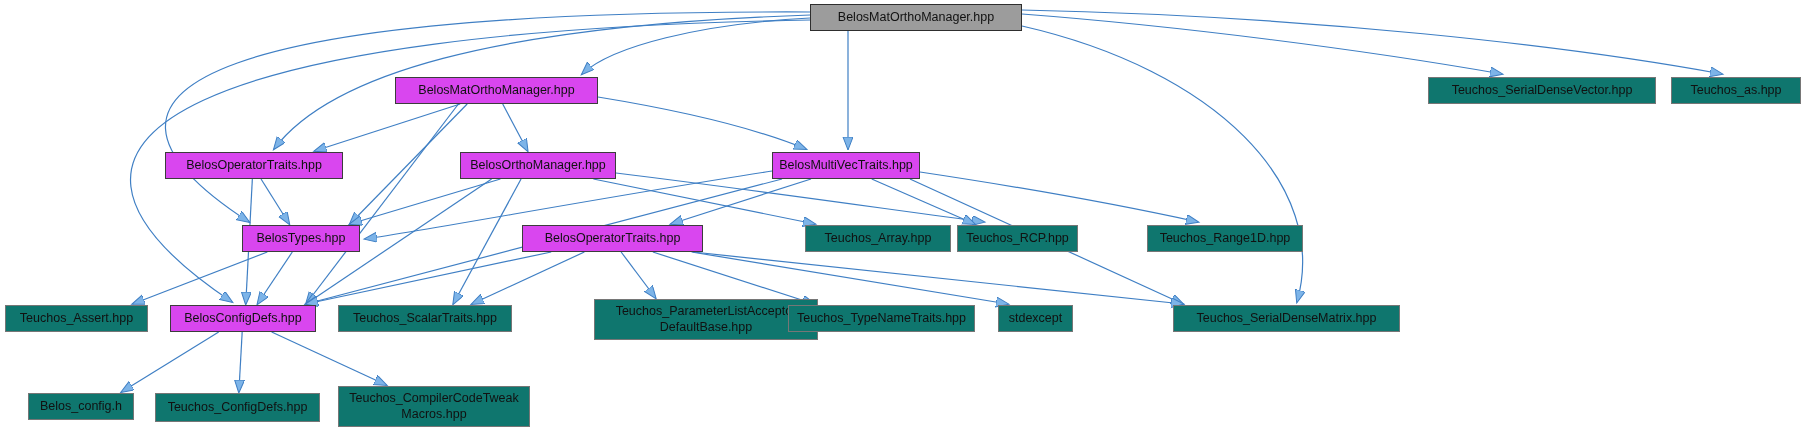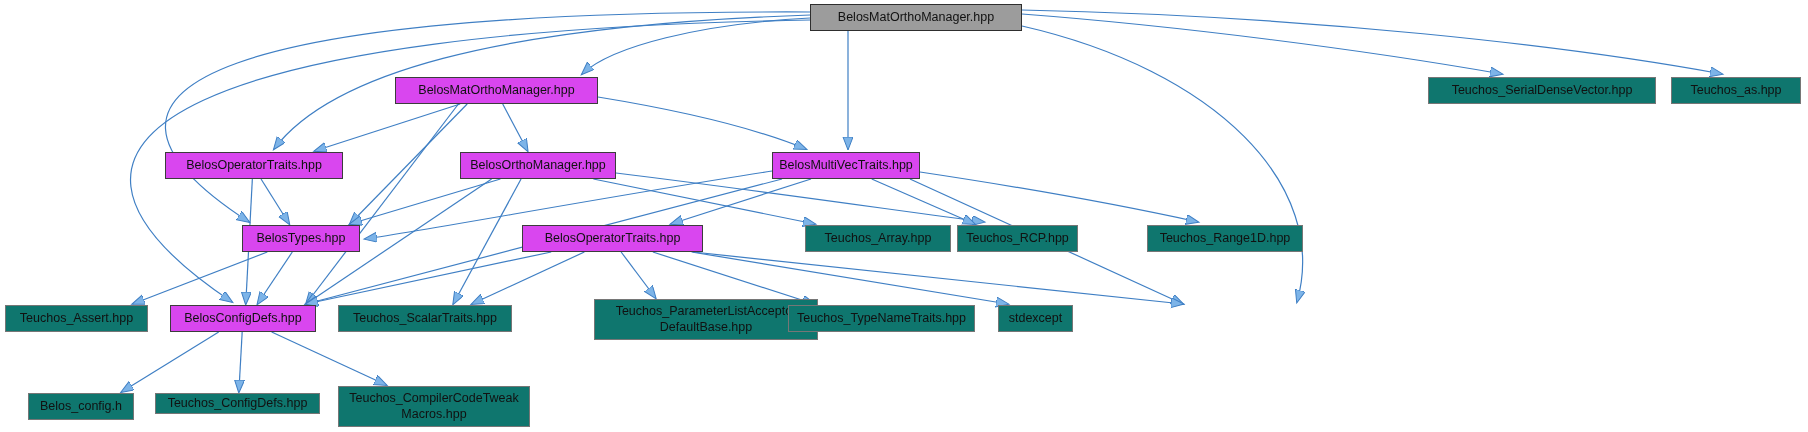--- a/index.html
+++ b/index.html
@@ -74,17 +74,18 @@
   <div class="node leaf" id="n-array" style="left:805px;top:225px;width:146px;height:27px">Teuchos_Array.hpp</div>
   <div class="node leaf" id="n-rcp" style="left:957px;top:225px;width:121px;height:27px">Teuchos_RCP.hpp</div>
   <div class="node leaf" id="n-range1d" style="left:1147px;top:225px;width:156px;height:27px">Teuchos_Range1D.hpp</div>
   <div class="node leaf" id="n-assert" style="left:5px;top:305px;width:143px;height:27px">Teuchos_Assert.hpp</div>
   <div class="node linked" id="n-configdefs" style="left:170px;top:305px;width:146px;height:27px">BelosConfigDefs.hpp</div>
   <div class="node leaf" id="n-scalartraits" style="left:338px;top:305px;width:174px;height:27px">Teuchos_ScalarTraits.hpp</div>
   <div class="node leaf" id="n-plad" style="left:594px;top:299px;width:224px;height:41px">Teuchos_ParameterListAcceptor
 DefaultBase.hpp</div>
   <div class="node leaf" id="n-typename" style="left:788px;top:305px;width:187px;height:27px">Teuchos_TypeNameTraits.hpp</div>
   <div class="node leaf" id="n-stdexcept" style="left:998px;top:305px;width:75px;height:27px">stdexcept</div>
+  <div class="node leaf" id="n-sdmatrix" style="left:1173px;top:305px;width:227px;height:27px">Teuchos_SerialDenseMatrix.hpp</div>
   <div class="node leaf" id="n-config_h" style="left:28px;top:393px;width:106px;height:27px">Belos_config.h</div>
-  <div class="node leaf" id="n-tconfigdefs" style="left:155px;top:393px;width:165px;height:21px">Teuchos_ConfigDefs.hpp</div>
+  <div class="node leaf" id="n-tconfigdefs" style="left:155px;top:393px;width:165px;height:29px">Teuchos_ConfigDefs.hpp</div>
   <div class="node leaf" id="n-tweakmacros" style="left:338px;top:386px;width:192px;height:41px">Teuchos_CompilerCodeTweak
 Macros.hpp</div>
 </div>
 
 </body></html>

